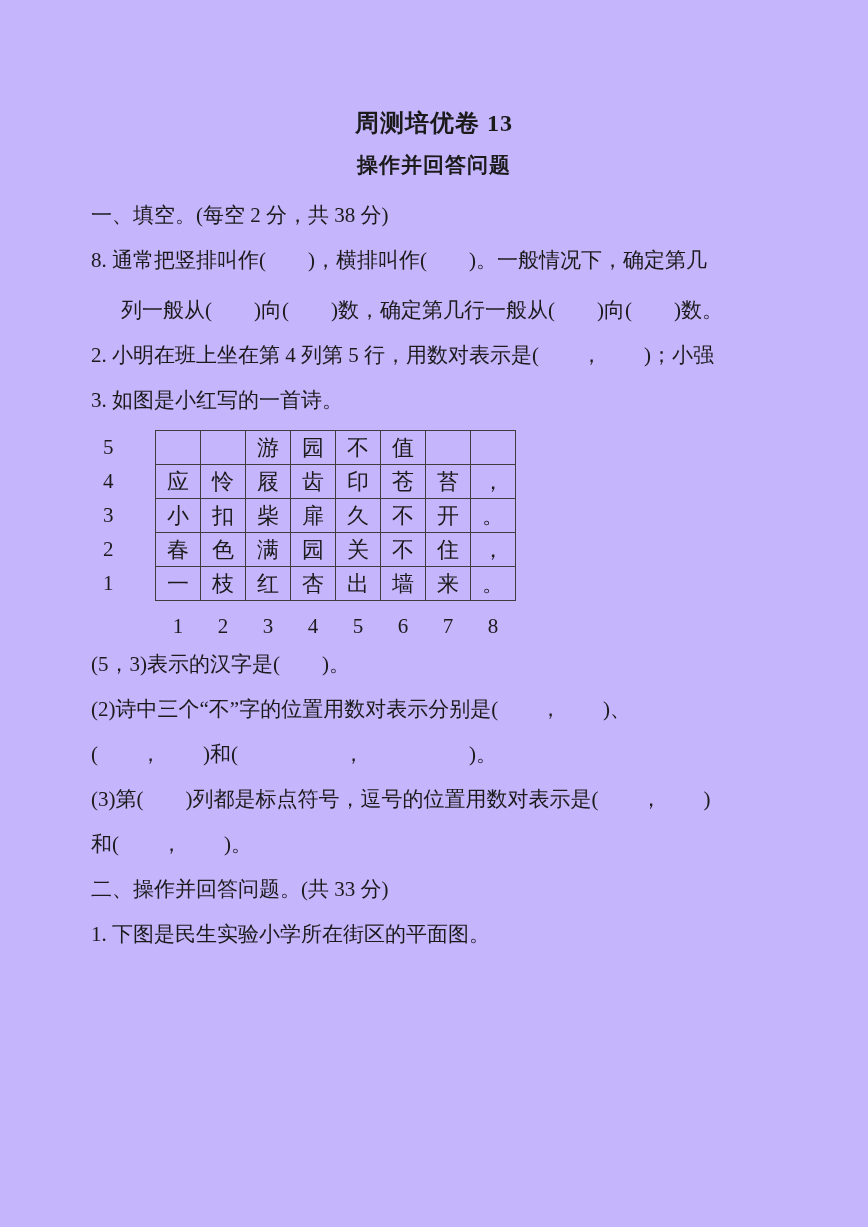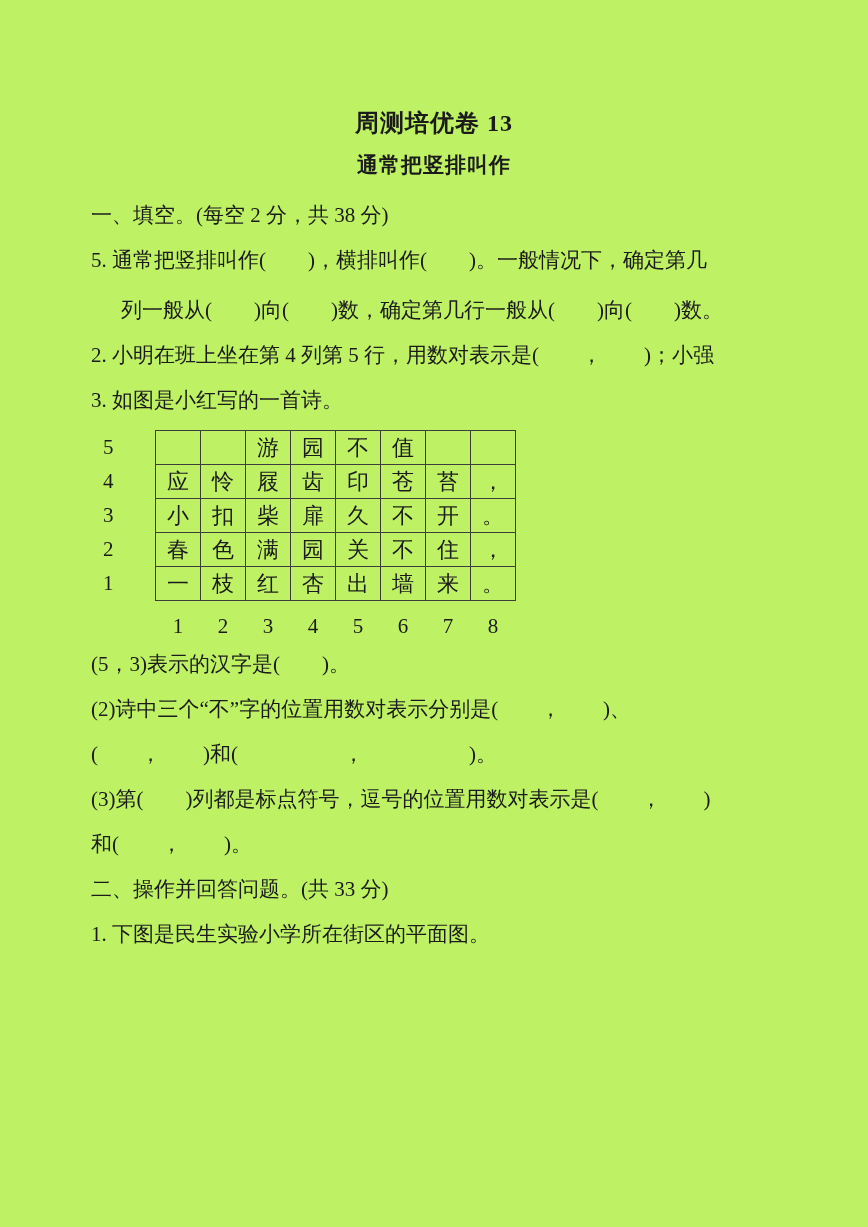--- a/index.html
+++ b/index.html
@@ -1,19 +1,19 @@
 <!DOCTYPE html>
 <html lang="zh"><head>
 <meta charset="utf-8">
 <style>
   html,body{margin:0;padding:0;background:#ffffff;}
   .page{
     position:relative;
     width:868px;height:1227px;
-    background:#bef264;
+    background:#c4b5fd;
     overflow:hidden;
     font-family:"Liberation Serif","DejaVu Serif",serif;
     color:#1b1b1b;
   }
   .doc-title{
     margin:0;padding-top:108px;
     text-align:center;
     font-size:24px;line-height:30px;
     font-weight:bold;
     letter-spacing:1px;
@@ -55,27 +55,27 @@
     vertical-align:bottom;padding-top:4px;
   }
   .after-table{margin-top:6px;}
 </style>
 </head>
 <body>
 
 <div class="page">
 
   <h1 class="doc-title">周测培优卷 13</h1>
-  <h2 class="doc-subtitle">通常把竖排叫作</h2>
+  <h2 class="doc-subtitle">操作并回答问题</h2>
 
   <div class="content">
 
     <div class="ln">一、填空。(每空 2 分，共 38 分)</div>
 
-    <div class="ln">5. 通常把竖排叫作(　　)，横排叫作(　　)。一般情况下，确定第几</div>
+    <div class="ln">8. 通常把竖排叫作(　　)，横排叫作(　　)。一般情况下，确定第几</div>
     <div class="ln indent">列一般从(　　)向(　　)数，确定第几行一般从(　　)向(　　)数。</div>
 
     <div class="ln">2. 小明在班上坐在第 4 列第 5 行，用数对表示是(　　，　　)；小强</div>
 
     <div class="ln">3. 如图是小红写的一首诗。</div>
 
     <table class="poem-table">
       <tbody>
           <tr>
         <td class="rl">5</td>

